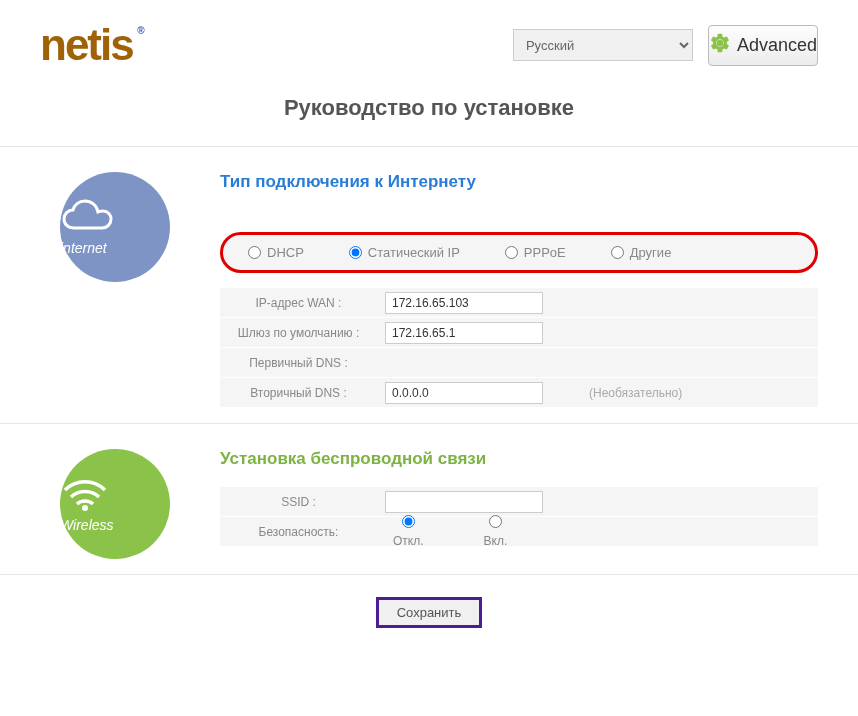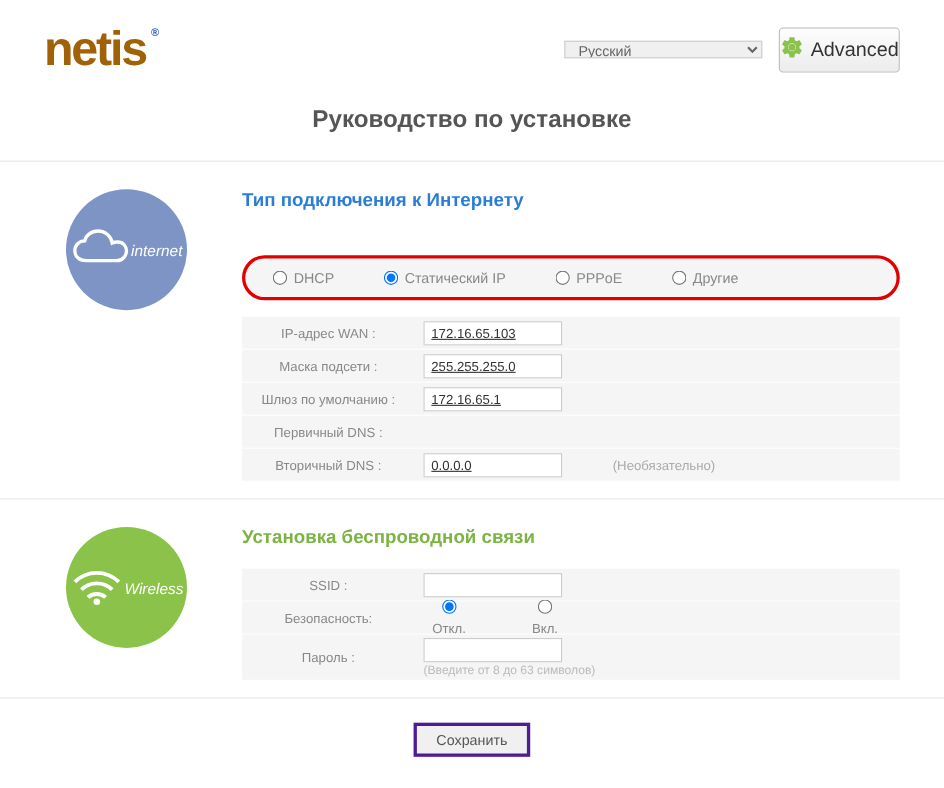--- a/index.html
+++ b/index.html
@@ -35,21 +35,21 @@
       right: -10px;
       color: #2a5caa;
     }
     .header-right {
       display: flex;
       gap: 15px;
       align-items: center;
     }
     .lang-select {
       width: 180px;
-      height: 16px;
+      height: 32px;
       background: #f0f0f0;
       border: 1px solid #ccc;
       font-size: 13px;
       color: #666;
       padding: 0 8px;
     }
     .advanced-btn {
       display: flex;
       align-items: center;
       gap: 6px;
@@ -77,21 +77,21 @@
       display: flex;
       padding: 25px 40px 15px 60px;
       border-bottom: 1px solid #e5e5e5;
       position: relative;
     }
     .section-icon {
       width: 110px;
       height: 110px;
       border-radius: 50%;
       display: flex;
-      align-items: center;
+      flex-direction: column;
       justify-content: center;
       flex-shrink: 0;
       margin-right: 50px;
     }
     .internet-icon {
       background: #7d94c5;
     }
     .wireless-icon {
       background: #8bc34a;
     }
@@ -145,27 +145,26 @@
       height: 30px;
     }
     .form-label {
       width: 165px;
       text-align: center;
       font-size: 12px;
       color: #888;
       padding-right: 8px;
     }
     .form-input {
-      width: 126px;
+      width: 158px;
       height: 22px;
       border: 1px solid #ccc;
       font-size: 12px;
       padding: 0 6px;
       color: #333;
-      text-decoration: underline;
     }
     .form-hint {
       font-size: 12px;
       color: #aaa;
       margin-left: 46px;
     }
     .security-radios {
       display: flex;
       gap: 60px;
       padding-left: 8px;
@@ -254,24 +253,20 @@
       <label class="radio-item">
         <input type="radio" name="conn" style="">
         <span>Другие</span>
       </label>
     </div>
     <div class="form-row">
       <div class="form-label">IP-адрес WAN :</div>
       <input class="form-input" value="172.16.65.103" style="">
     </div>
     <div class="form-row">
-      <div class="form-label">Маска подсети :</div>
-      <input class="form-input" value="255.255.255.0" style="">
-    </div>
-    <div class="form-row">
       <div class="form-label">Шлюз по умолчанию :</div>
       <input class="form-input" value="172.16.65.1" style="">
     </div>
     <div class="form-row">
       <div class="form-label">Первичный DNS :</div>
     </div>
     <div class="form-row">
       <div class="form-label">Вторичный DNS :</div>
       <input class="form-input" value="0.0.0.0" style="">
       <span class="form-hint">(Необязательно)</span>
@@ -299,25 +294,18 @@
         <label class="sec-radio-item">
           <input type="radio" name="sec" checked="" style="">
           <span>Откл.</span>
         </label>
         <label class="sec-radio-item">
           <input type="radio" name="sec" style="">
           <span>Вкл.</span>
         </label>
       </div>
     </div>
-    <div class="form-row pwd-row">
-      <div class="form-label">Пароль :</div>
-      <div class="pwd-wrap">
-        <input class="form-input pwd-input" value="" style="">
-        <span class="pwd-hint">(Введите от 8 до 63 символов)</span>
-      </div>
-    </div>
   </div>
 </div>
 
 <div class="footer">
   <button class="save-btn">Сохранить</button>
 </div>
 
 </body></html>

